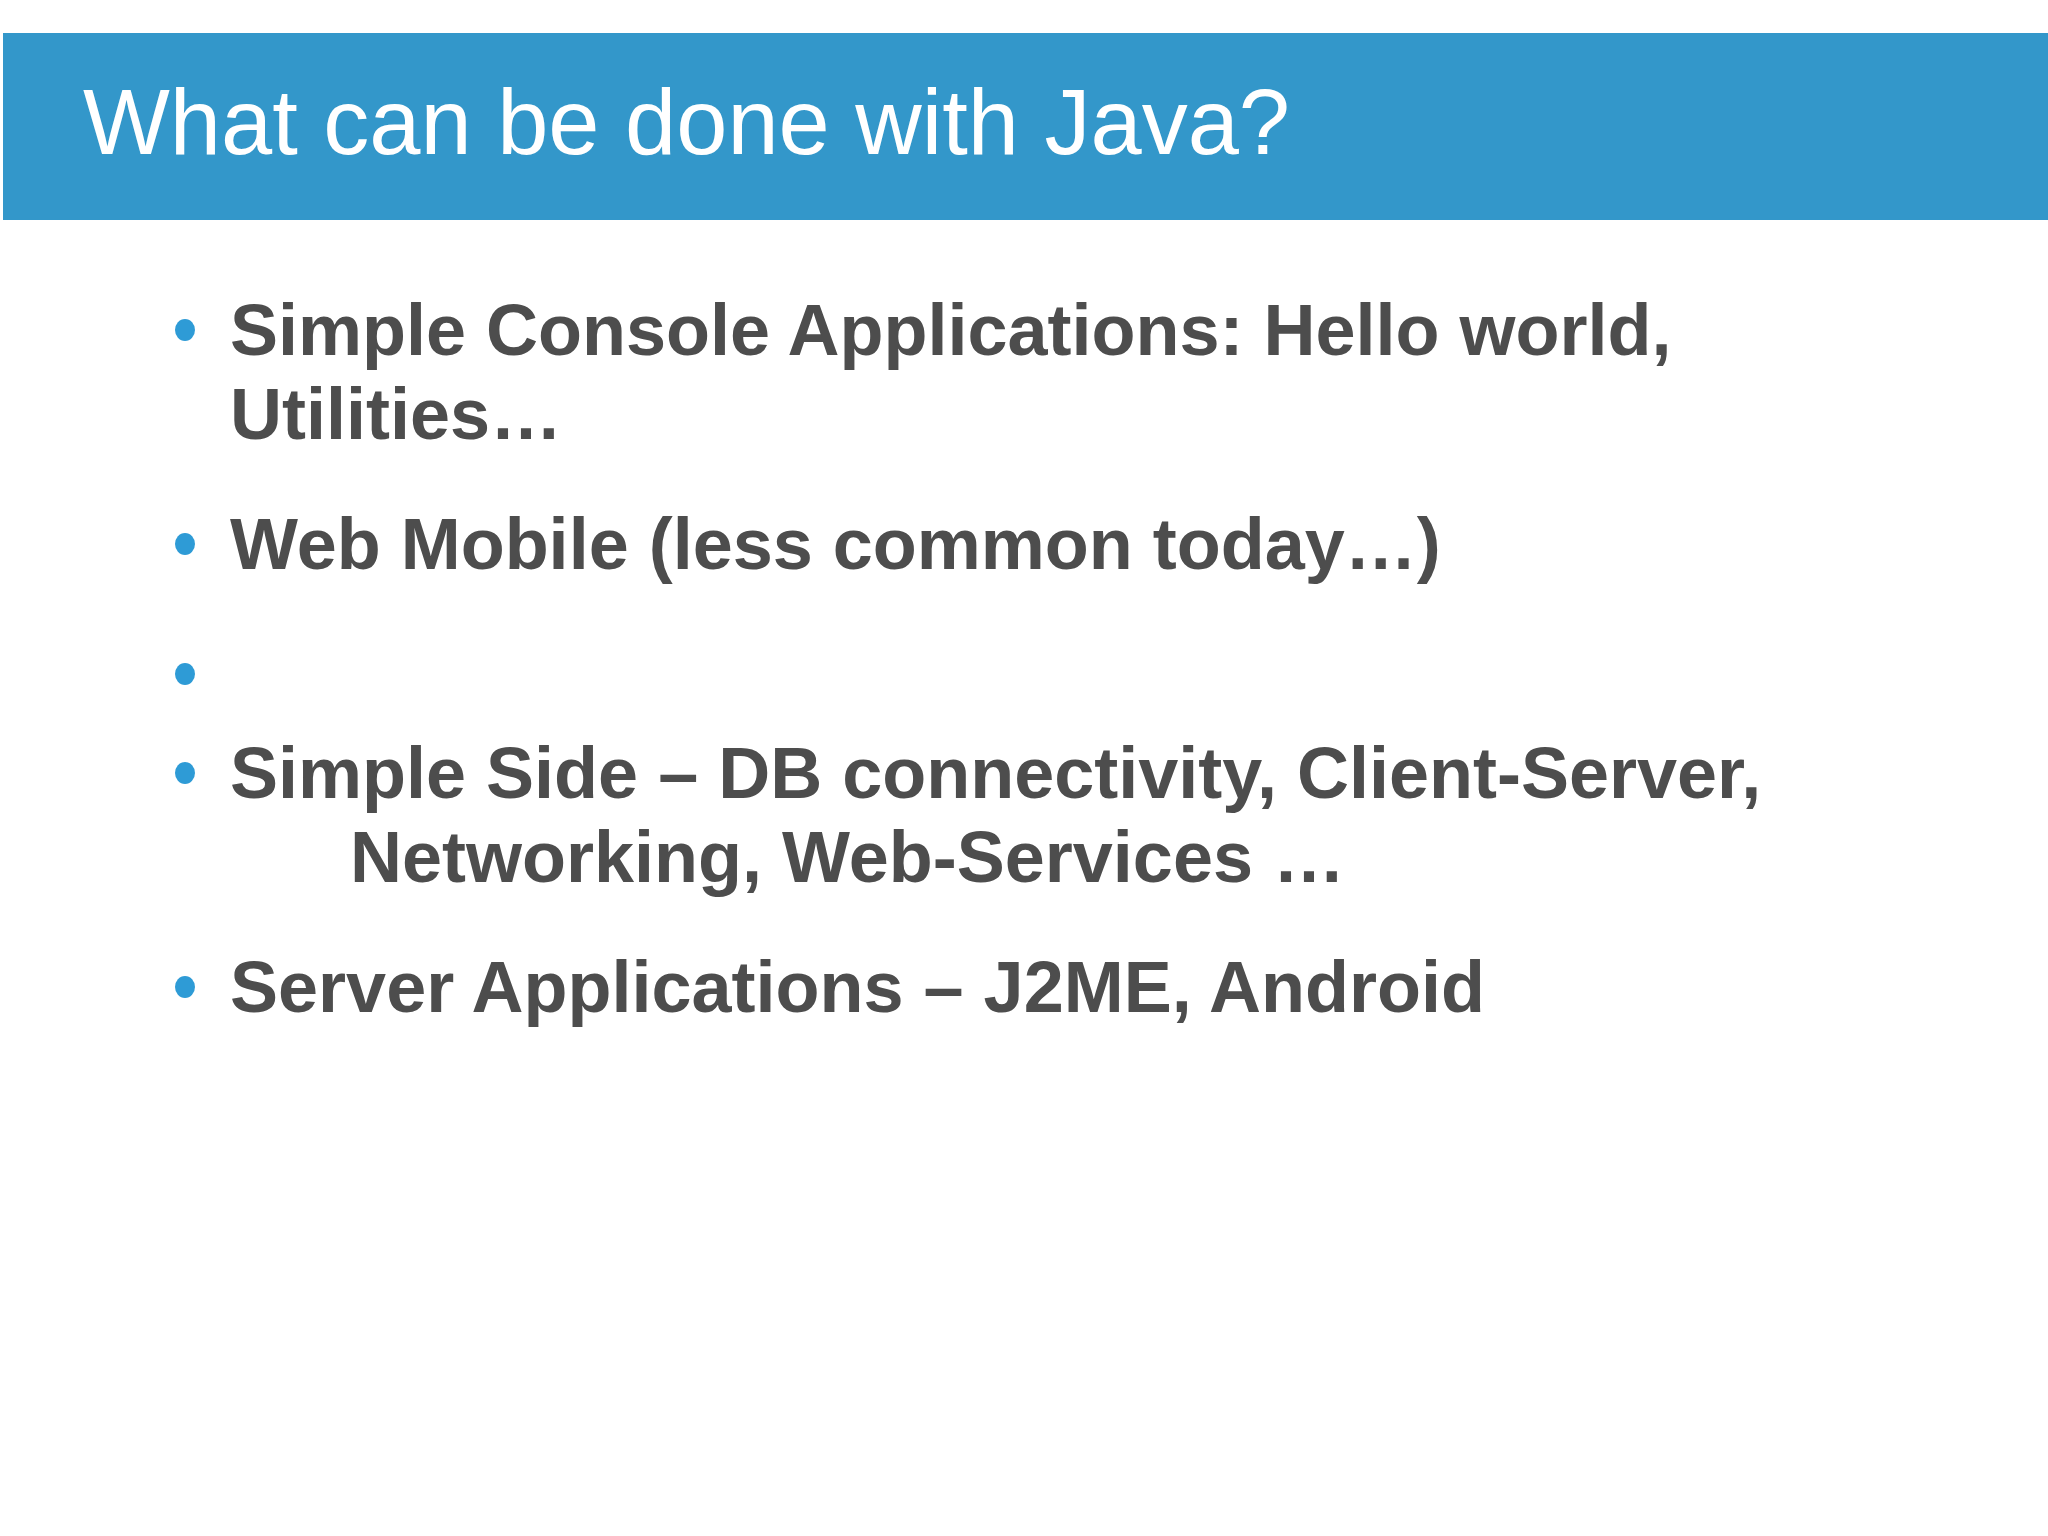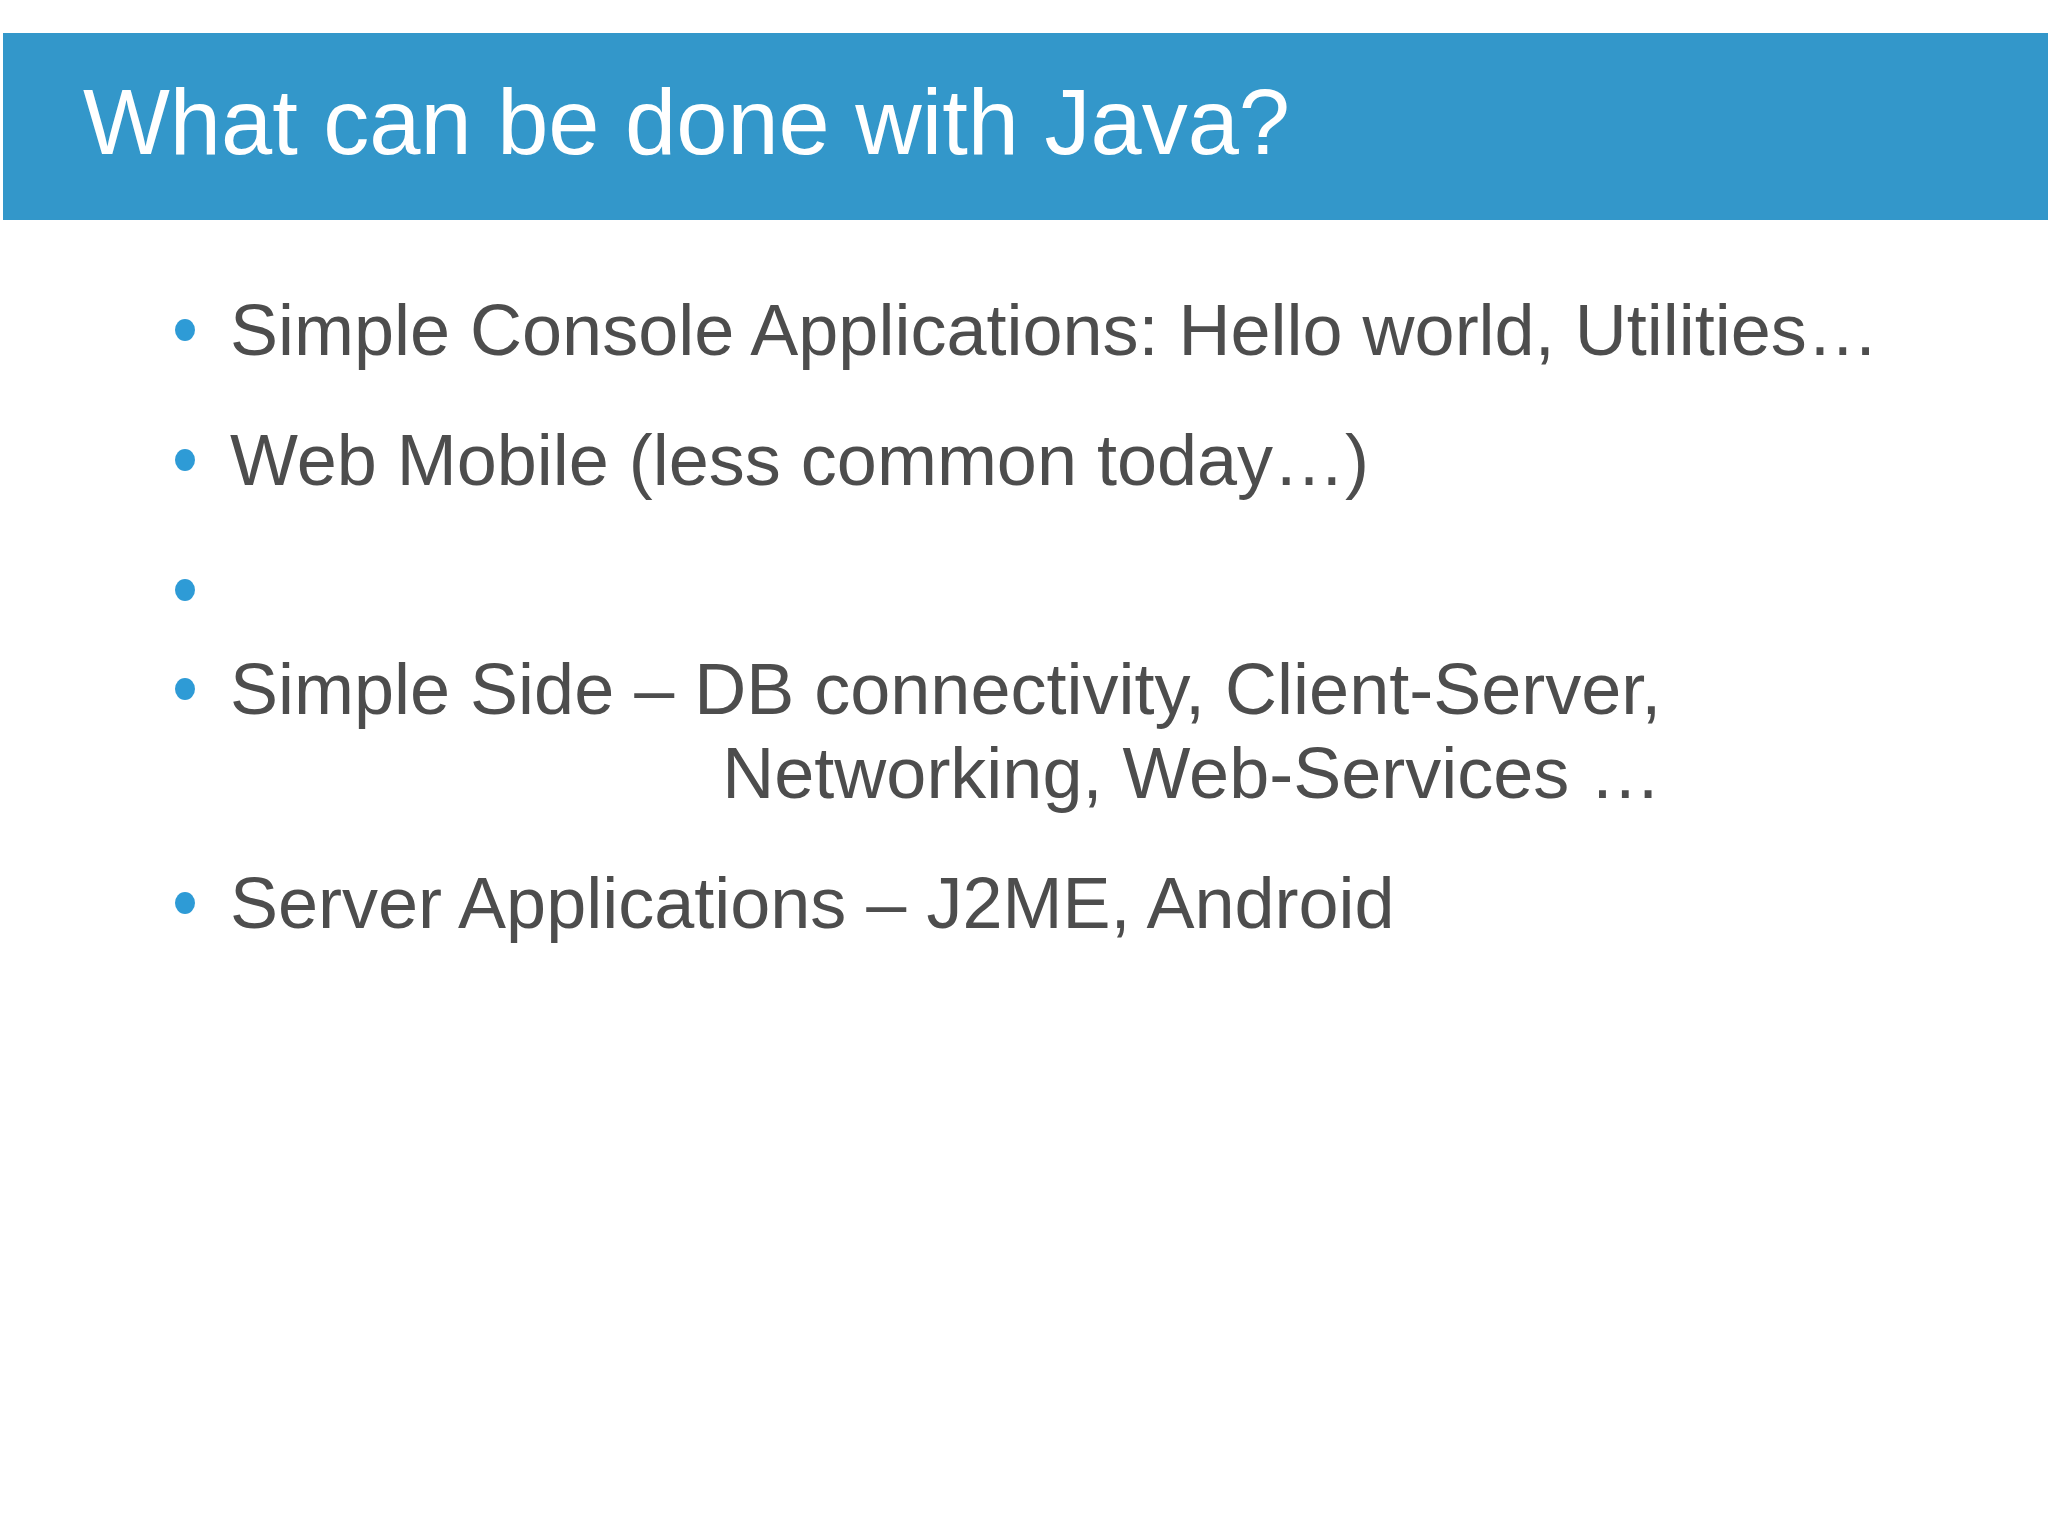--- a/index.html
+++ b/index.html
@@ -7,21 +7,20 @@
     padding: 0;
     background: #ffffff;
   }
   .slide {
     position: relative;
     width: 2048px;
     height: 1404px;
     background: #ffffff;
     overflow: hidden;
     font-family: "Liberation Sans", sans-serif;
-    text-align: right;
   }
   
   .title-bar {
     position: absolute;
     top: 33px;
     left: 3px;
     right: 0;
     height: 187px;
     background: var(--accent, #3397ca);
     display: flex;
@@ -39,20 +38,21 @@
   }
   
   .bullet-list {
     position: absolute;
     top: 288px;
     left: 165px;
     right: 80px;
     margin: 0;
     padding: 0;
     list-style: none;
+    font-weight: bold;
   }
   .bullet-list li {
     display: flex;
     align-items: flex-start;
     margin: 0 0 46px 0;
   }
   .bullet-dot {
     flex: 0 0 auto;
     width: 20px;
     height: 22px;

